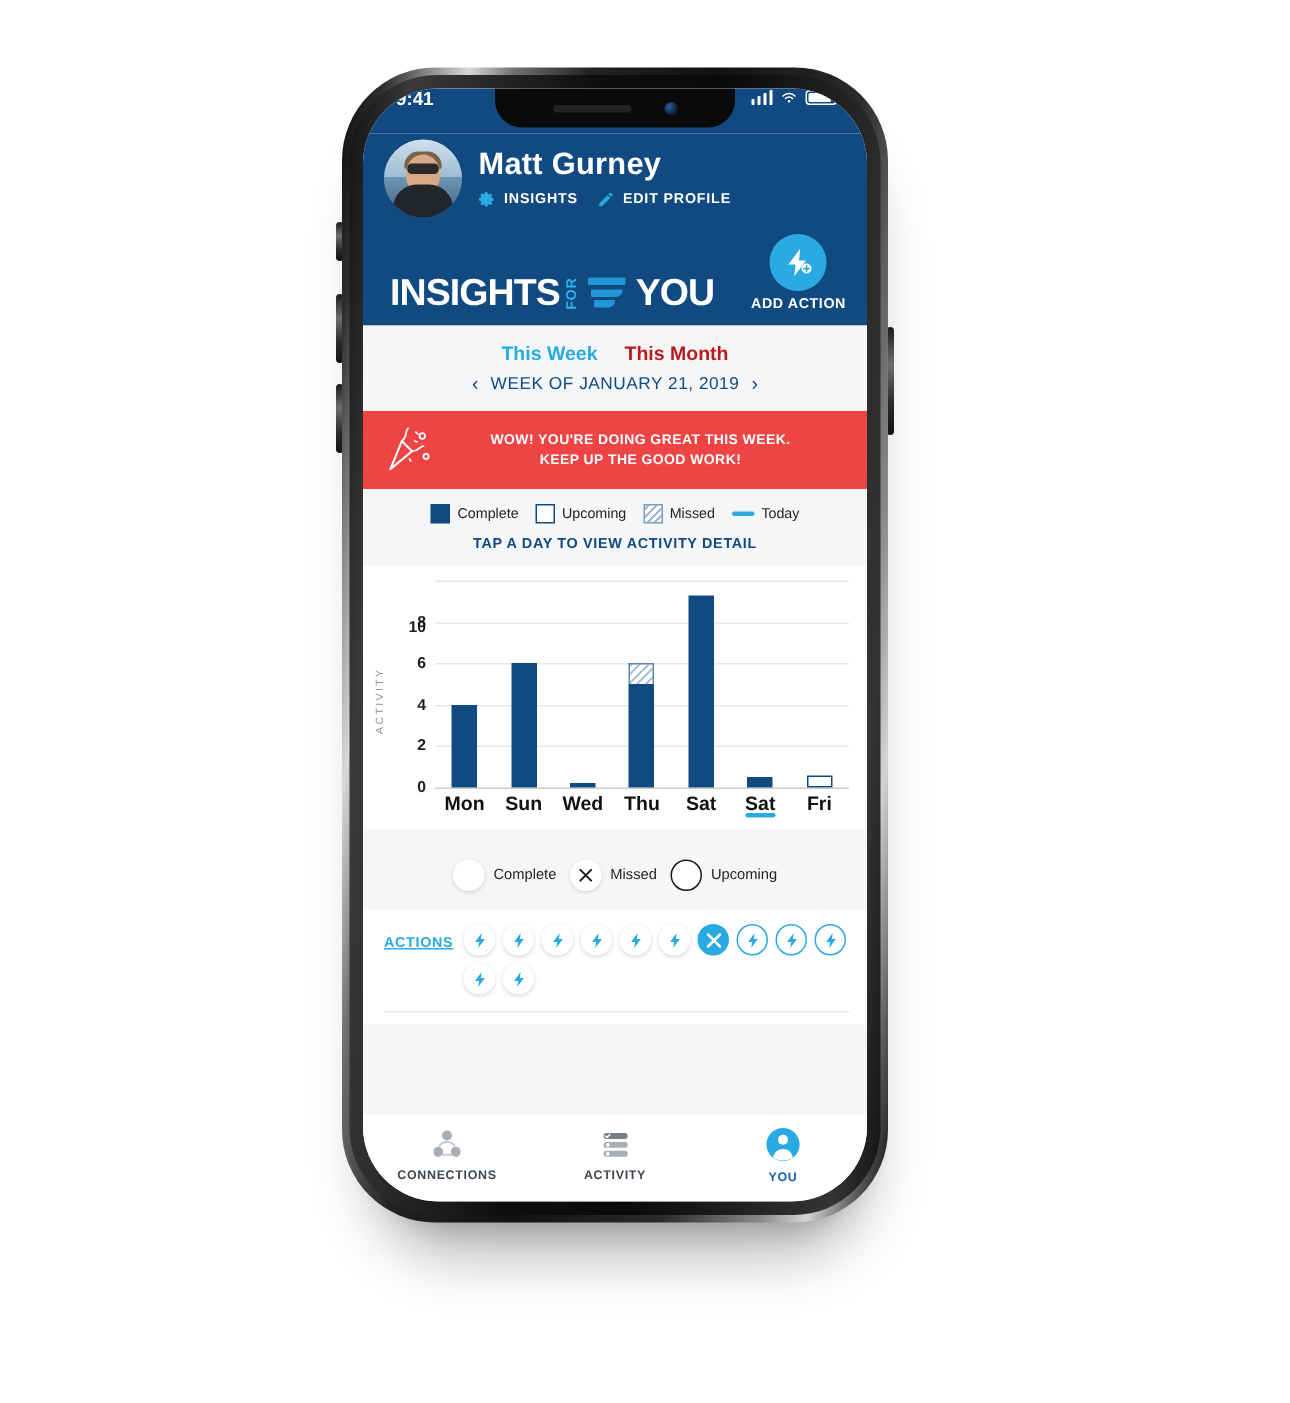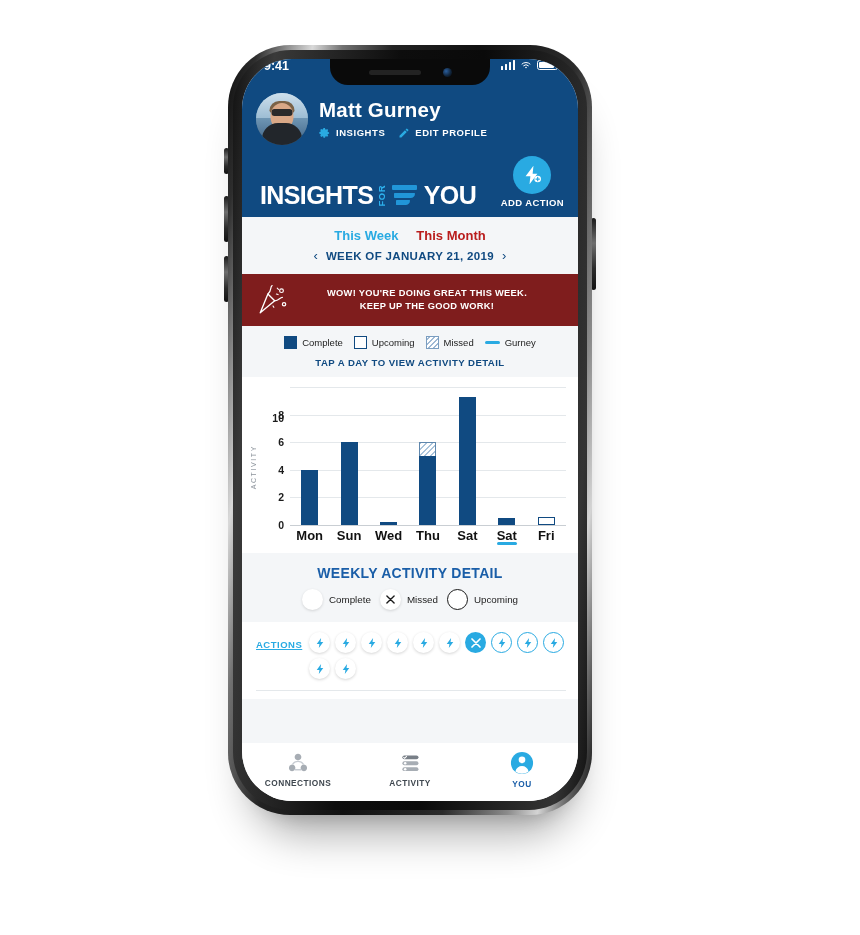--- a/index.html
+++ b/index.html
@@ -111,25 +111,25 @@
   .add-action { display: flex; flex-direction: column; align-items: center; gap: 3px; }
   .add-circle { width: 38px; height: 38px; border-radius: 50%; background: #29aae2;
                 display: flex; align-items: center; justify-content: center; }
   .add-label { font-size: 9.5px; font-weight: bold; letter-spacing: .4px; color: #fff; }
 
   
   .tabs-bar { background: #f4f6f8; display:flex; justify-content:center; gap:18px; padding: 11px 0 6px; }
   .tab { font-size: 13px; font-weight: bold; color: #b91c1c; }
   .tab.active { color: #29aae2; }
   .weeknav { background:#f4f6f8; display:flex; align-items:center; justify-content:center; gap:8px; padding-bottom: 12px; }
-  .weeknav .lbl { font-size: 11.5px; font-weight: bold; color: #104a81; letter-spacing: .35px; }
+  .weeknav .lbl { font-size: 11.5px; font-weight: normal; color: #104a81; letter-spacing: .35px; }
   .chev { font-size: 13px; color: #104a81; line-height: 1; }
 
   
-  .banner { background:#7f1d1d; display:flex; align-items:center; padding: 9px 14px; }
+  .banner { background:#ef4444; display:flex; align-items:center; padding: 9px 14px; }
   .banner-text { color:#fff; font-size:9.3px; font-weight:bold; line-height:1.35; letter-spacing:.3px; text-align:center; flex:1; }
 
   
   .legend-wrap { background:#f4f6f8; padding: 10px 0 9px; }
   .legend { display:flex; align-items:center; justify-content:center; gap:11px; }
   .lg { display:flex; align-items:center; gap:5px; font-size:9.5px; color:#222; }
   .sw { width:13px; height:13px; flex:none; }
   .sw.complete { background:#104a81; }
   .sw.upcoming { background:#fff; border:1.4px solid #104a81; }
   .sw.missed { background: repeating-linear-gradient(-45deg,#fff 0 2.2px,#9fb9d4 2.2px 3.6px); border:1.2px solid #7a9dc0; }
@@ -319,21 +319,21 @@
           <span class="lg">
             <span class="sw upcoming"></span>
             <span>Upcoming</span>
           </span>
           <span class="lg">
             <span class="sw missed"></span>
             <span>Missed</span>
           </span>
           <span class="lg">
             <span class="sw today"></span>
-            <span>Gurney</span>
+            <span>Today</span>
           </span>
         </div>
         <div class="tap-hint">TAP A DAY TO VIEW ACTIVITY DETAIL</div>
       </div>
 
       <div class="chart-card">
         <div class="chart-area">
           <div class="ylab">ACTIVITY</div>
           <div class="plot">
             <div class="yaxis" id="yticks">
@@ -397,21 +397,20 @@
                     <div class="xcell">Thu</div>
                     <div class="xcell">Sat</div>
                     <div class="xcell today">Sat</div>
                     <div class="xcell">Fri</div>
                   </div>
           </div>
         </div>
       </div>
 
       <div class="detail-head">
-        <div class="detail-title">WEEKLY ACTIVITY DETAIL</div>
         <div class="detail-legend">
           <span class="dl">
             <span class="chip"></span>
             <span>Complete</span>
           </span>
           <span class="dl">
             <span class="chip">
               <svg width="9" height="9" viewBox="0 0 10 10">
                       <path d="M1 1l8 8M9 1l-8 8" stroke="#1a1a1a" stroke-width="1.5" stroke-linecap="round"></path>
                     </svg>

